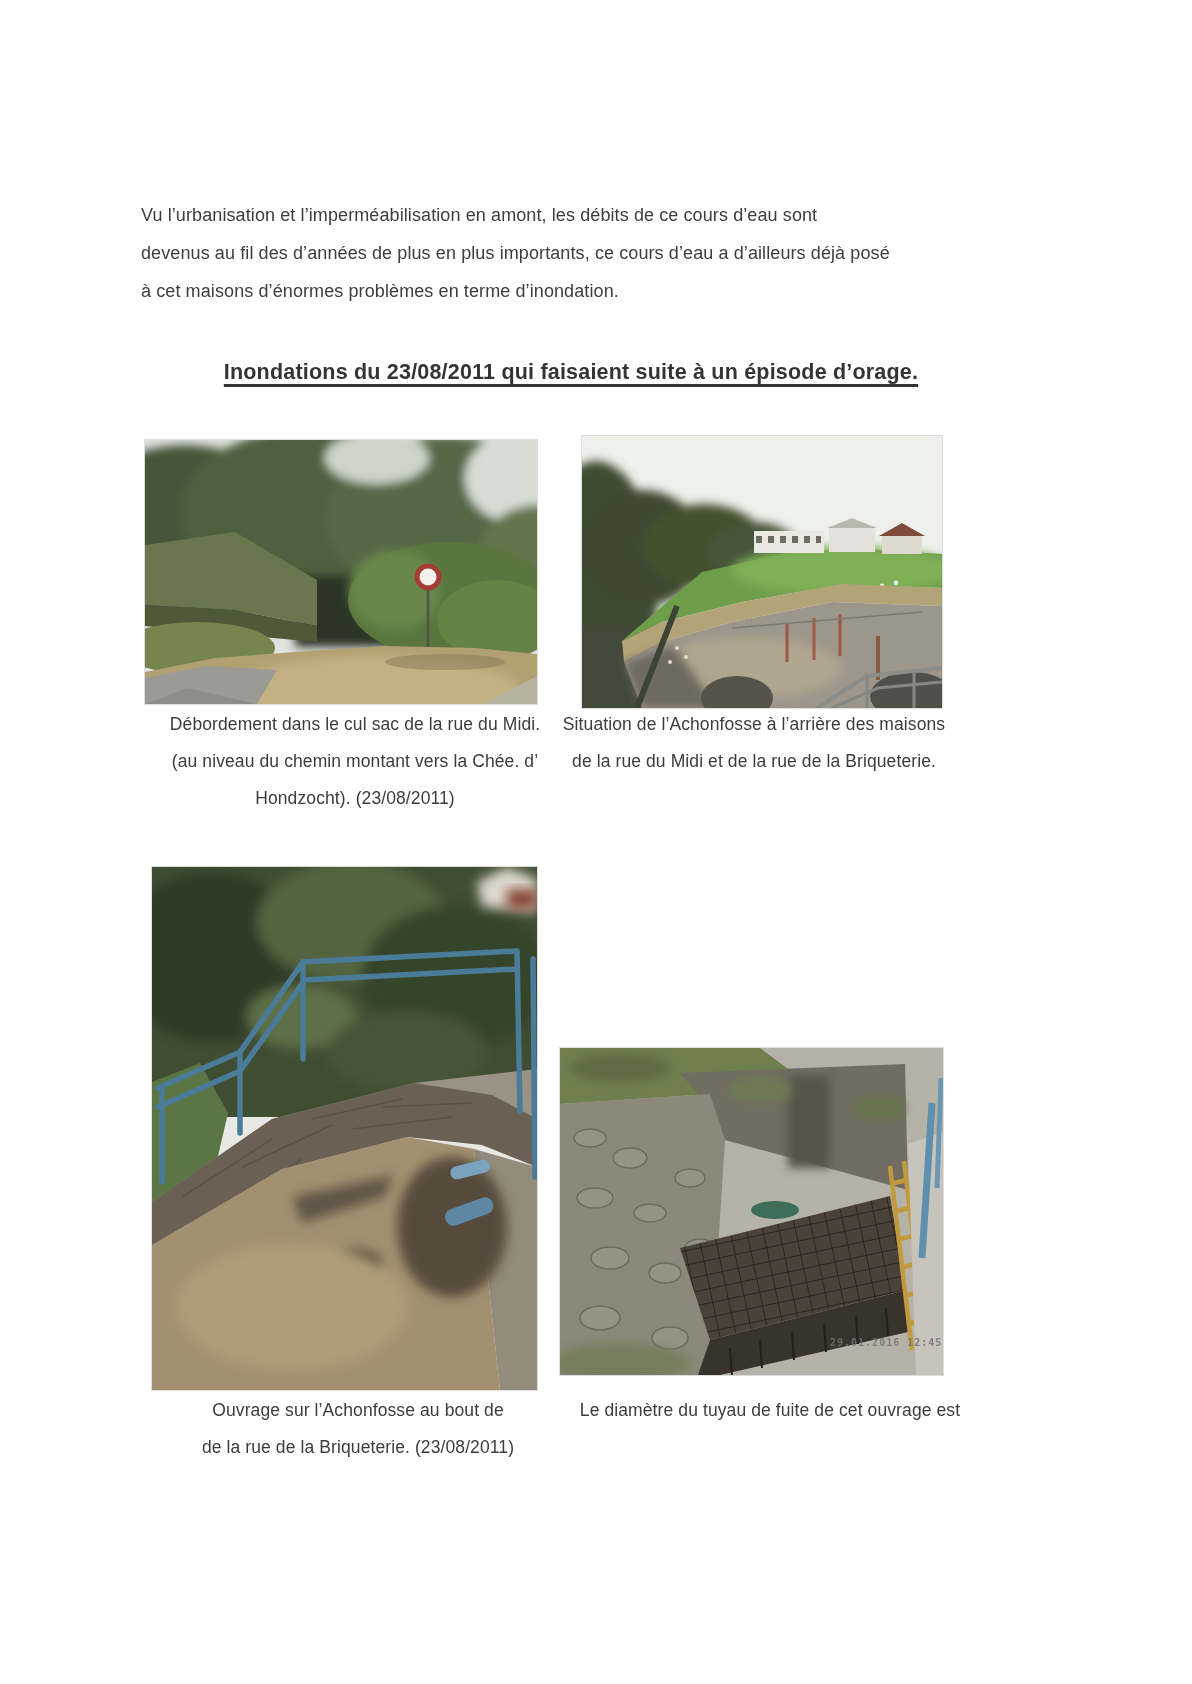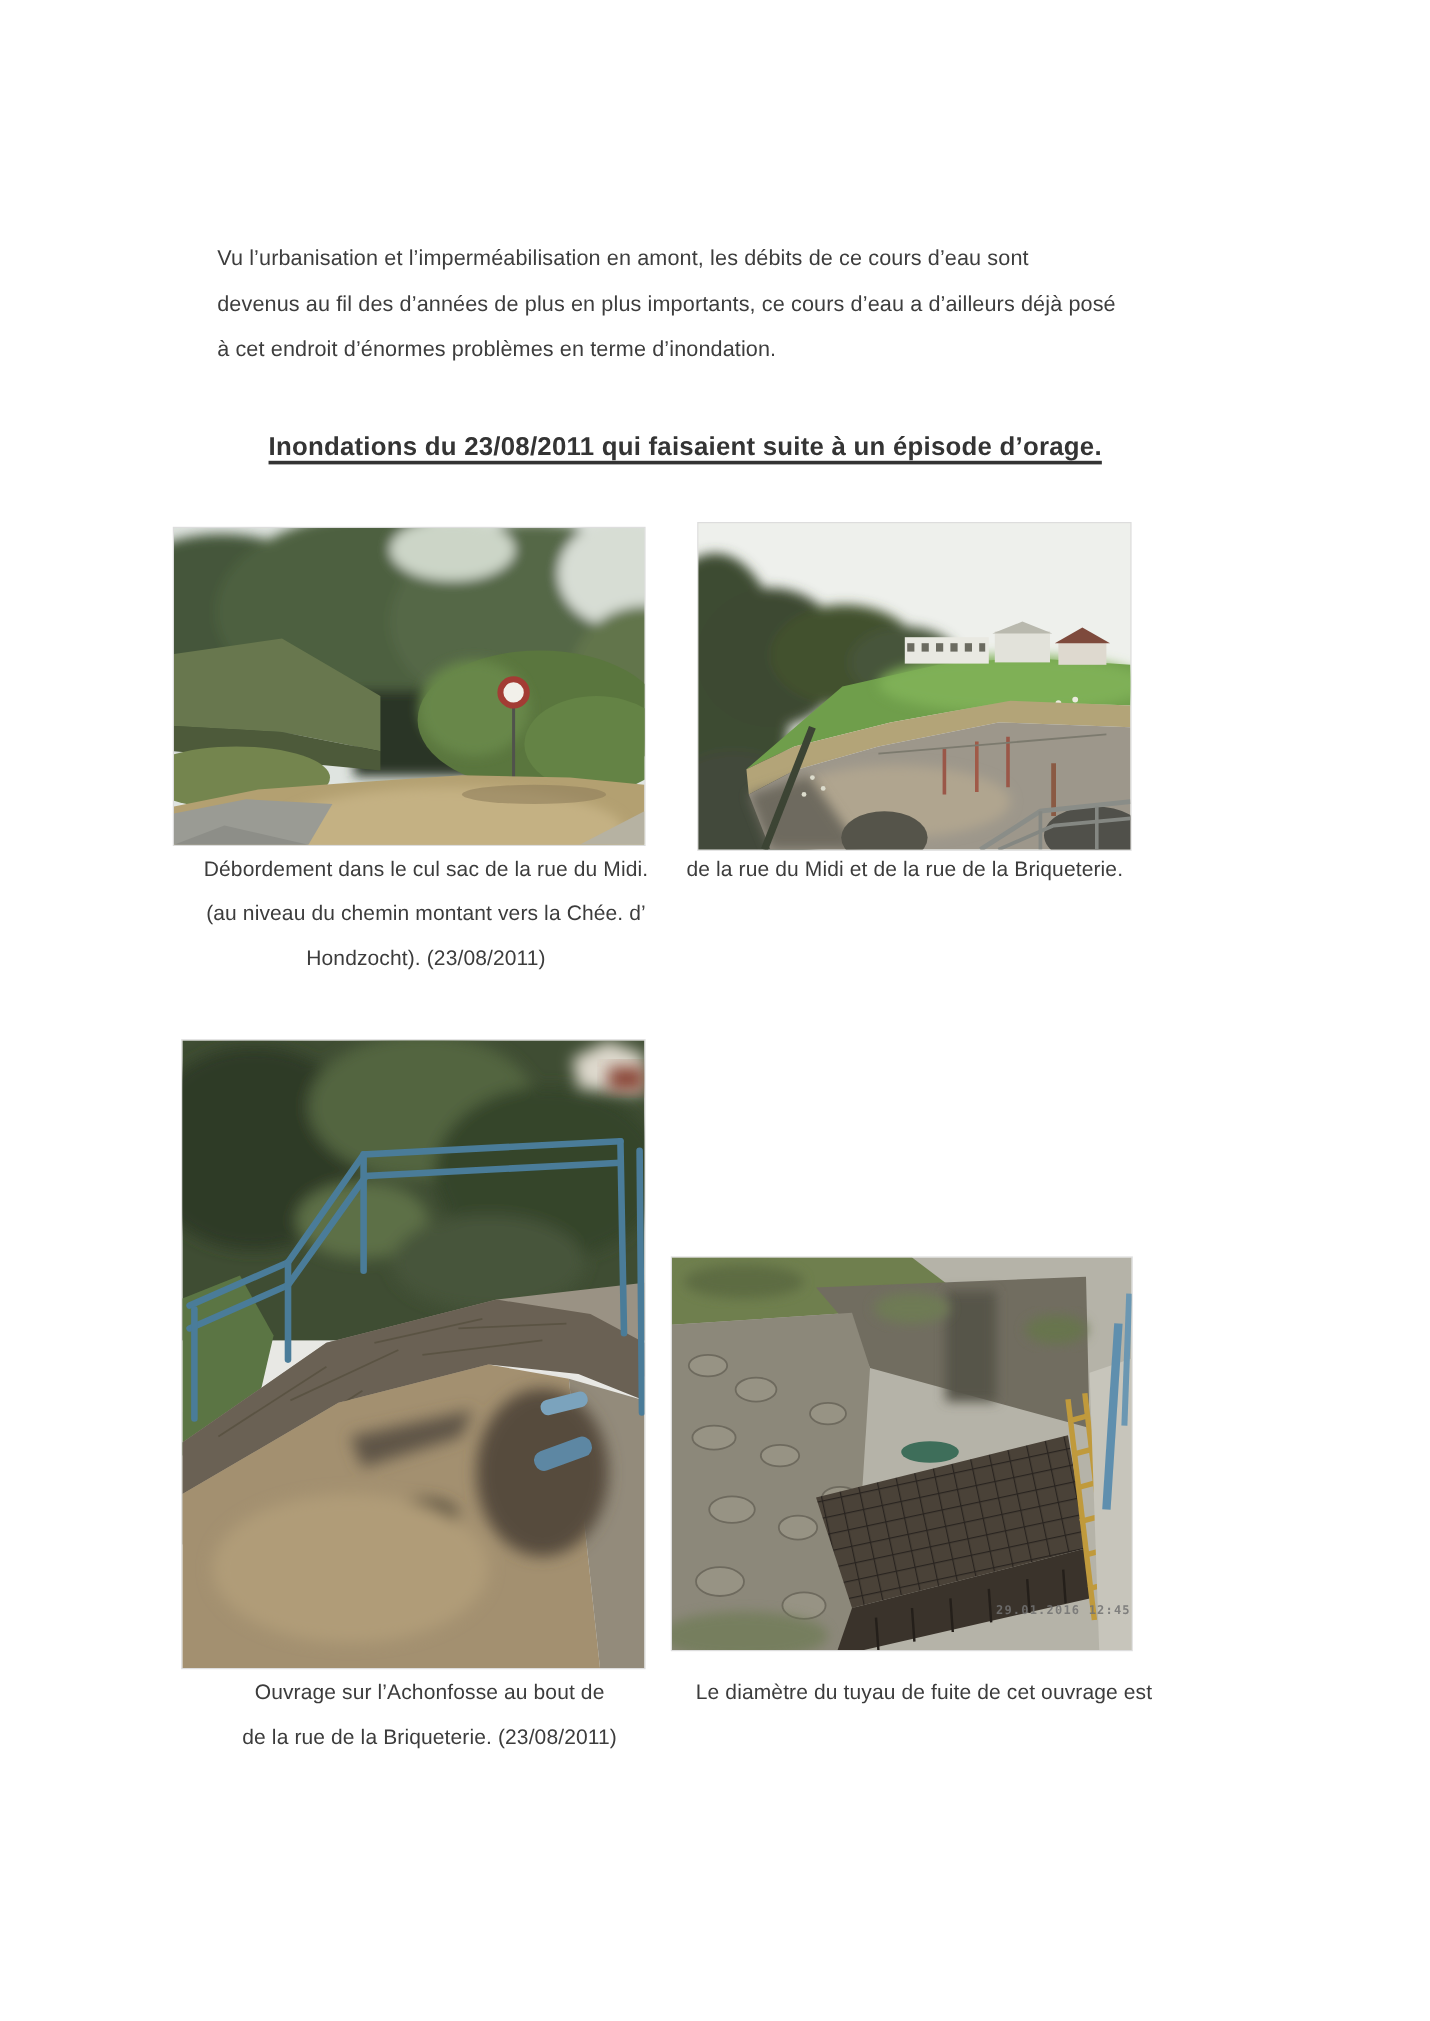--- a/index.html
+++ b/index.html
@@ -4,21 +4,21 @@
 <style>
   html,body{margin:0;padding:0;}
   body{
     width:1192px;height:1684px;position:relative;background:#ffffff;
     font-family:"Liberation Sans", sans-serif;color:#3b3b3b;
     overflow:hidden;
   }
   .abs{position:absolute;}
   
   #intro{left:141px;top:196px;width:830px;font-size:18px;line-height:38px;}
-  .para-line{white-space:nowrap;letter-spacing:0.1px;color:#3d3d3d;margin-left:40px;}
+  .para-line{white-space:nowrap;letter-spacing:0.1px;color:#3d3d3d;}
   
   #heading{
     left:141px;top:360px;width:860px;font-size:21.5px;font-weight:700;color:#343434;
     text-decoration:underline;text-decoration-thickness:2.5px;text-underline-offset:5px;
     letter-spacing:0.2px;white-space:nowrap;text-align:center;
   }
   
   figure{margin:0;padding:0;}
   .photo{box-shadow:0 0 0 1px rgba(120,120,120,0.25);background:#e8e8e4;}
   .photo svg{display:block;}
@@ -39,21 +39,21 @@
     color:#737373;letter-spacing:1px;opacity:0.85;white-space:nowrap;
     font-family:"DejaVu Sans Mono", monospace;
   }
 </style>
 </head>
 <body>
 
 <div class="abs" id="intro">
   <div class="para-line">Vu l’urbanisation et l’imperméabilisation en amont, les débits de ce cours d’eau sont</div>
   <div class="para-line">devenus au fil des d’années de plus en plus importants, ce cours d’eau a d’ailleurs déjà posé</div>
-  <div class="para-line">à cet endroit d’énormes problèmes en terme d’inondation.</div>
+  <div class="para-line">à cet maisons d’énormes problèmes en terme d’inondation.</div>
 </div>
 
 <div class="abs" id="heading">Inondations du 23/08/2011 qui faisaient suite à un épisode d’orage.</div>
 
 <figure class="abs photo" id="photo-1">
   <svg width="392" height="264" viewBox="0 0 392 264">
     <defs>
         <filter id="p1b" x="-30%" y="-30%" width="160%" height="160%">
           <feGaussianBlur stdDeviation="5"></feGaussianBlur>
         </filter>
@@ -137,20 +137,21 @@
   </svg>
 </figure>
 
 <figcaption class="abs caption" id="caption-1">
   <div class="cap-line">Débordement dans le cul sac de la rue du Midi.</div>
   <div class="cap-line">(au niveau du chemin montant vers la Chée. d’</div>
   <div class="cap-line">Hondzocht). (23/08/2011)</div>
 </figcaption>
 
 <figcaption class="abs caption" id="caption-2">
+  <div class="cap-line">Situation de l’Achonfosse à l’arrière des maisons</div>
   <div class="cap-line">de la rue du Midi et de la rue de la Briqueterie.</div>
 </figcaption>
 
 <figure class="abs photo" id="photo-3">
   <svg width="385" height="523" viewBox="0 0 385 523">
     <defs>
         <filter id="p3b" x="-30%" y="-30%" width="160%" height="160%">
           <feGaussianBlur stdDeviation="6"></feGaussianBlur>
         </filter>
       </defs>

